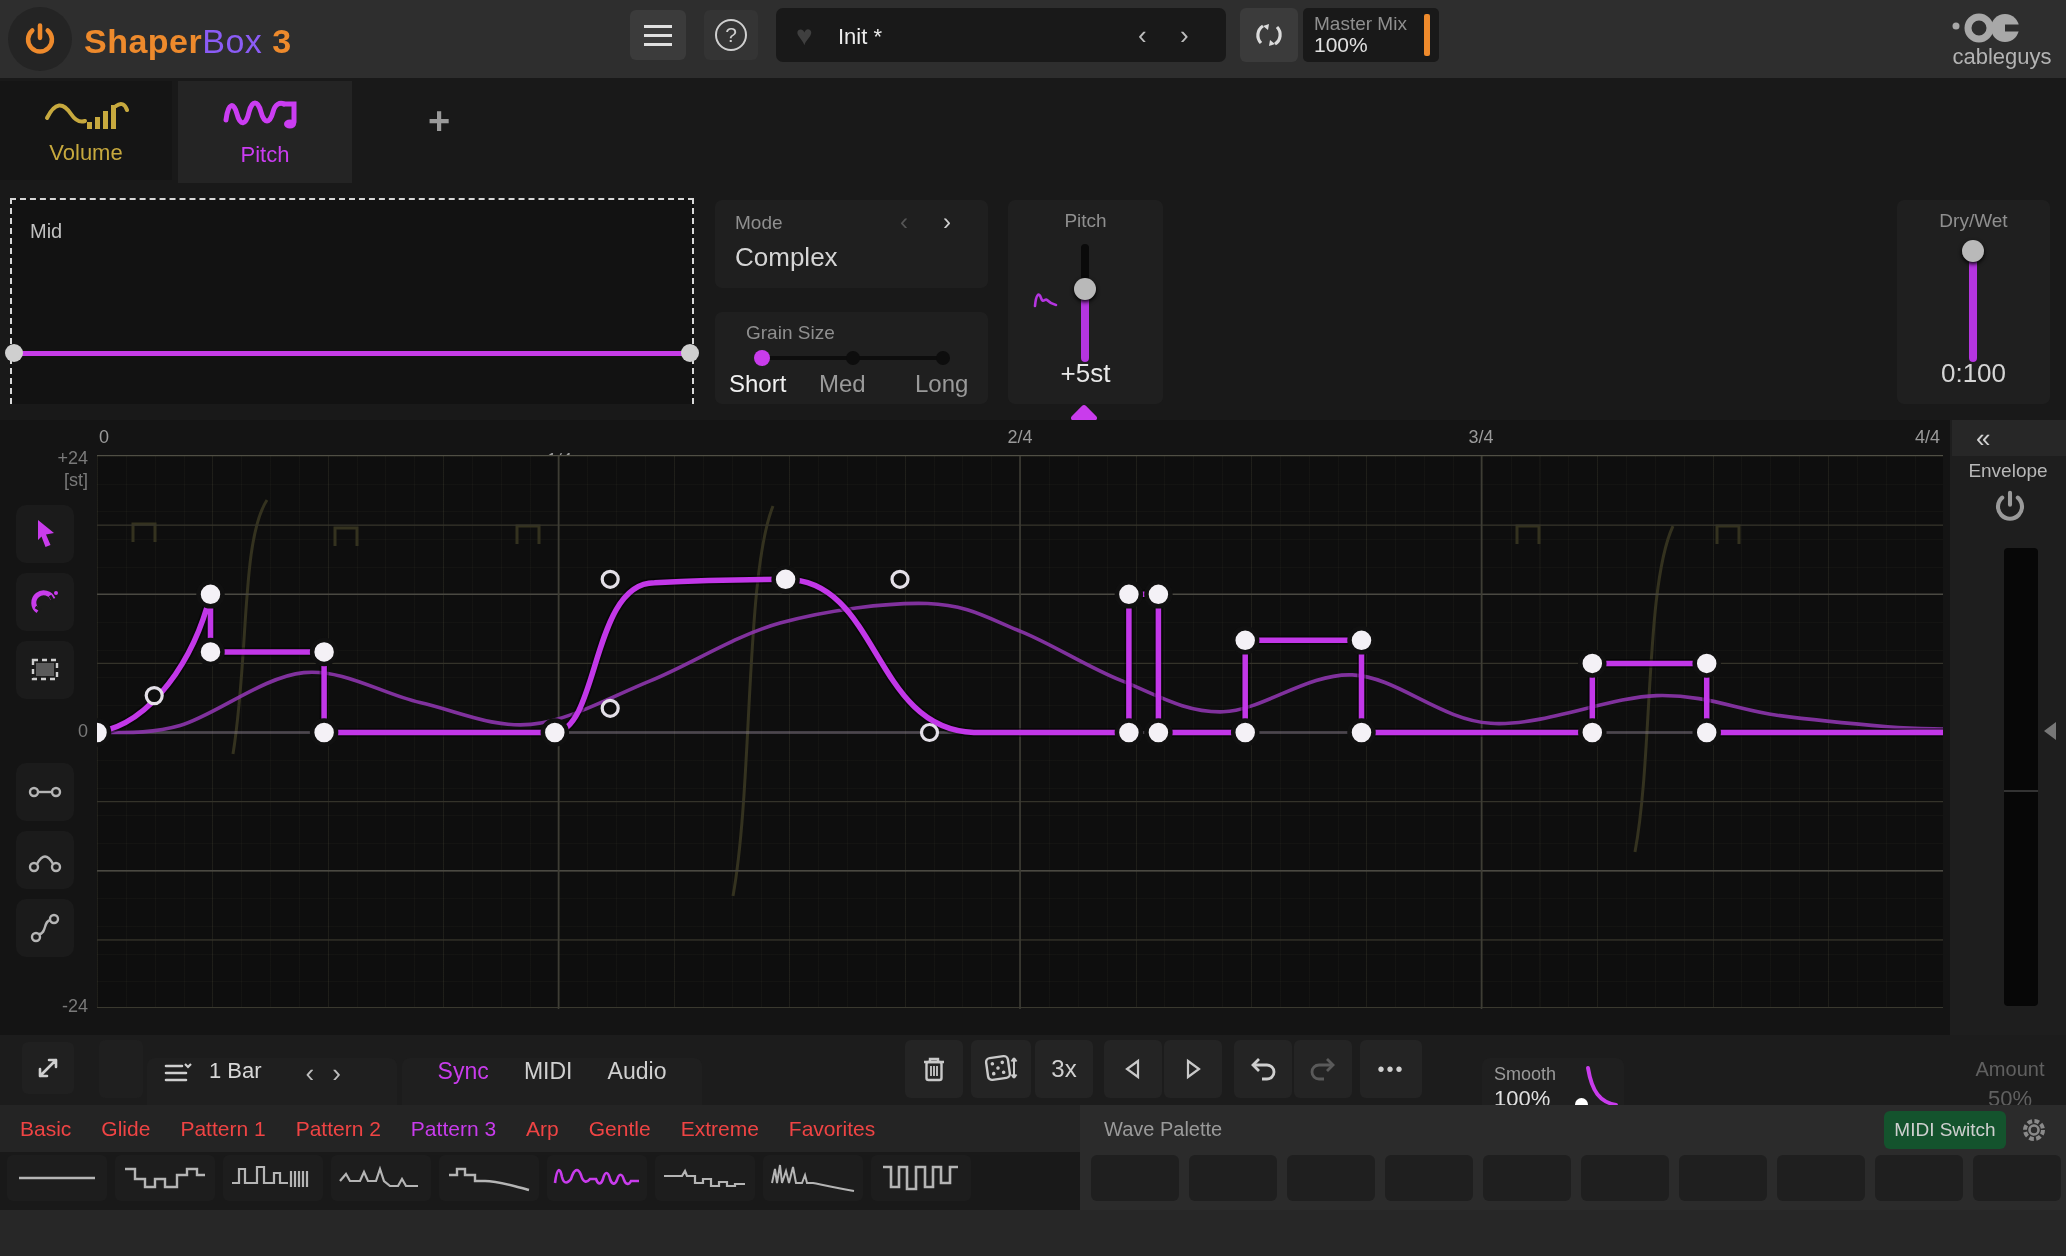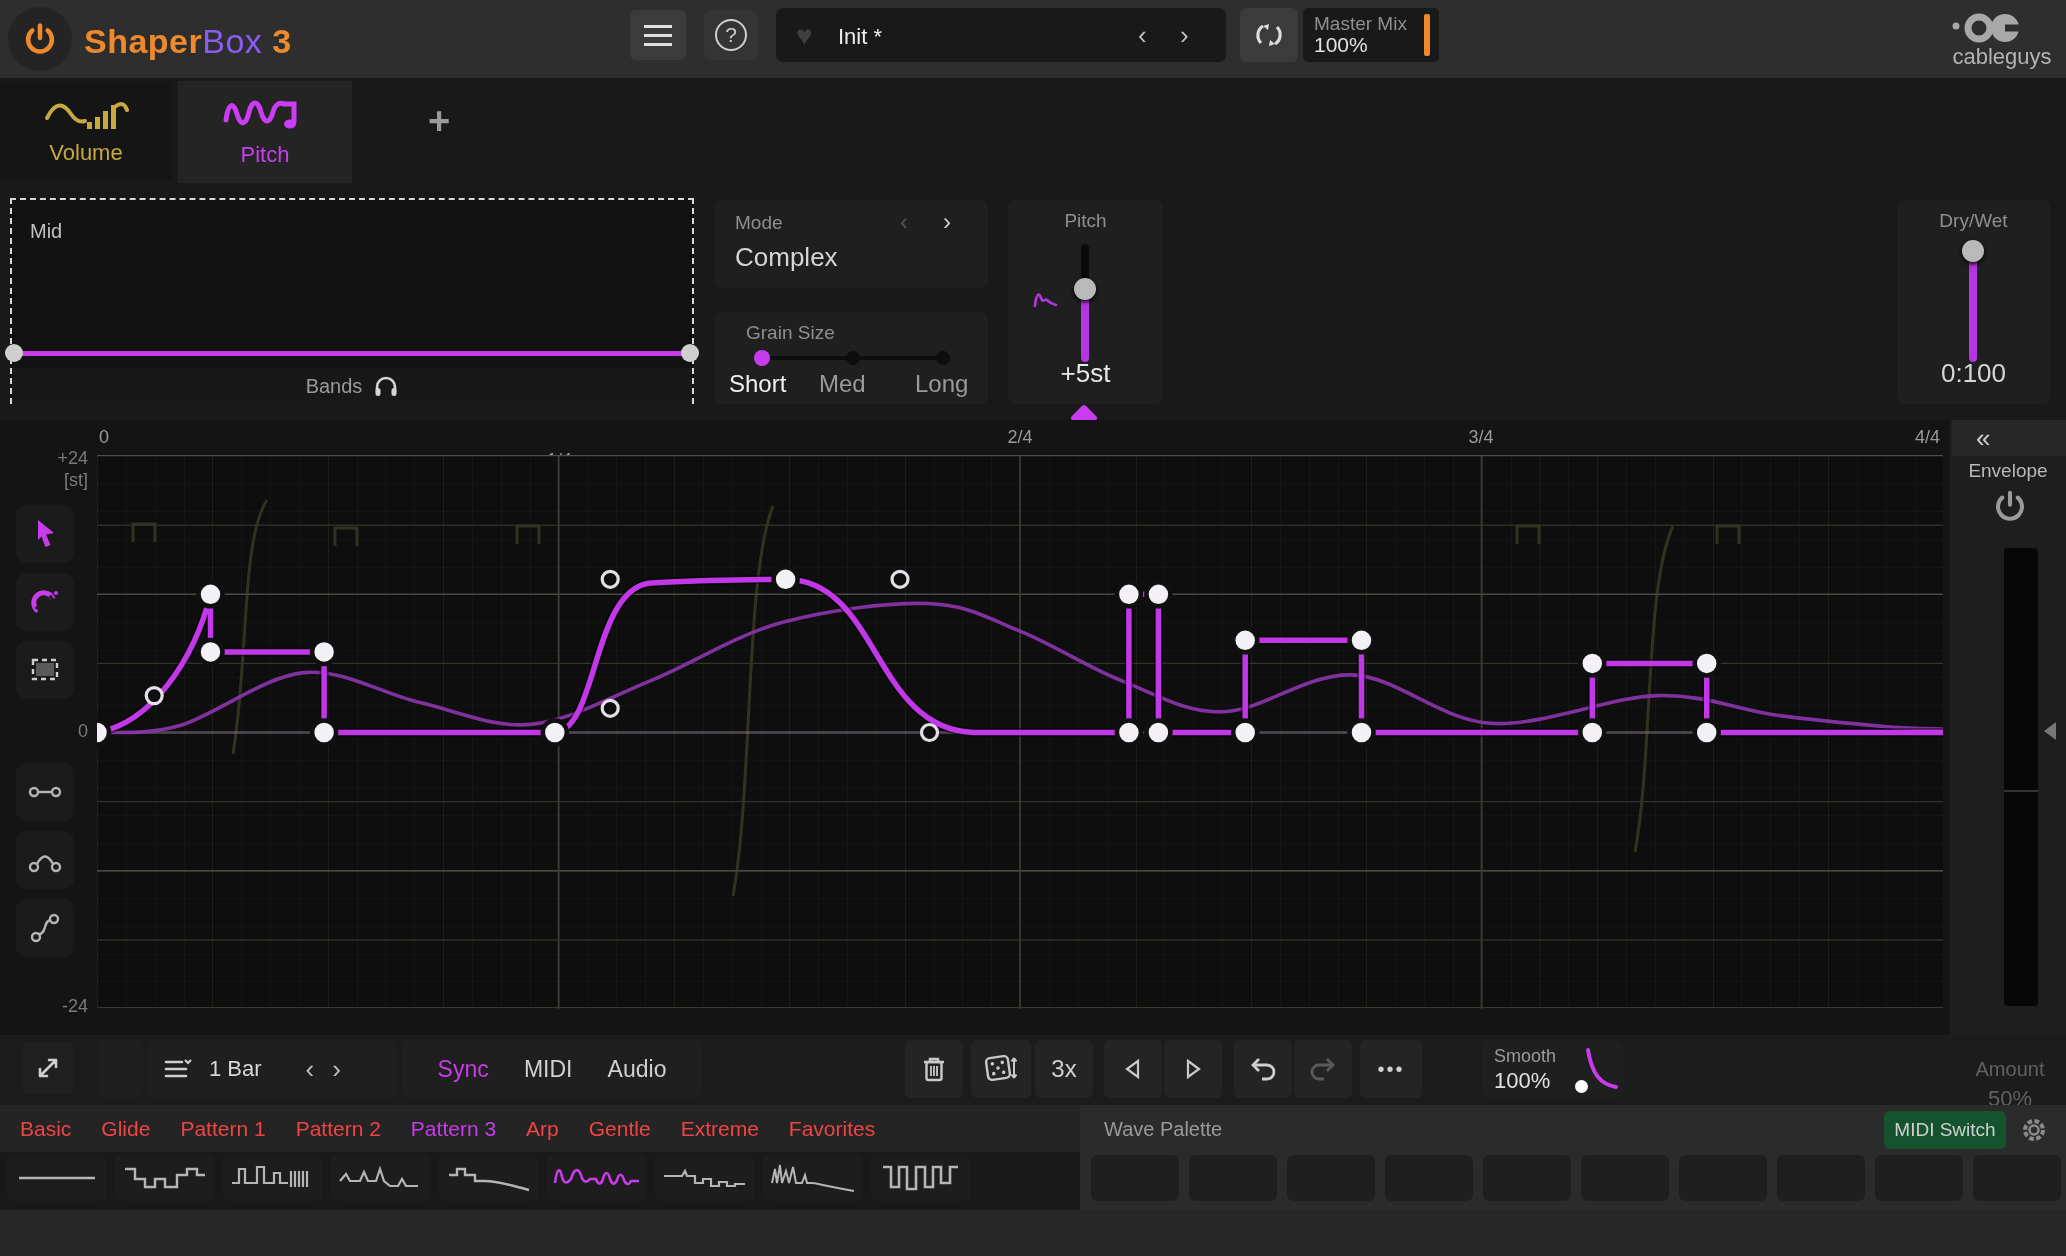--- a/index.html
+++ b/index.html
@@ -23,21 +23,21 @@
   
   .grid{background:#0e0e0e;
     background-image:
       repeating-linear-gradient(to right, rgba(210,205,150,.055) 0 1px, transparent 1px 115.4px),
       repeating-linear-gradient(to right, rgba(200,195,140,.035) 0 1px, transparent 1px 28.85px),
       repeating-linear-gradient(to bottom, rgba(210,205,150,.05) 0 1px, transparent 1px 69.1px),
       repeating-linear-gradient(to bottom, rgba(200,195,140,.03) 0 1px, transparent 1px 27.65px);
     border-top:1px solid #504f45;border-bottom:1px solid #3a392f;}
   .toolbtn{width:58px;height:58px;background:#1b1b1b;border-radius:10px;display:flex;align-items:center;justify-content:center;}
   .gbtn{background:#242424;border-radius:6px;display:flex;align-items:center;justify-content:center;}
-  .group{background:#1f1f1f;border-radius:8px;display:flex;align-items:center;}
+  .group{background:#1f1f1f;border-radius:8px;display:flex;margin-top:18px;}
   .ptab{font-size:21px;color:#ef4444;}
   .ptab.active{color:#c93cec;}
   .thumb{background:#1d1d1d;border-radius:6px;display:flex;align-items:center;justify-content:center;}
   .slot{background:#1f1f1f;border-radius:6px;}
   .chev{color:#bdbdbd;font-size:26px;}
 </style>
 </head>
 <body>
 
 <div id="app">
@@ -112,28 +112,20 @@
   </div>
   <div class="ab txt" style="left:428px;top:100px;font-size:38px;font-weight:bold;color:#9a9a9a;">+</div>
 
   <div class="ab" style="left:0;top:183px;width:2066px;height:237px;background:#191919;"></div>
 
   <div class="ab" style="left:10px;top:198px;width:684px;height:206px;background:#121212;border-top:2px dashed #d8d8d8;border-left:2px dashed #d8d8d8;border-right:2px dashed #d8d8d8;">
     <div class="ab txt" style="left:18px;top:20px;font-size:20px;color:#c0c0c0;">Mid</div>
     <div class="ab" style="left:0;top:151px;width:680px;height:5px;background:#c73ce8;"></div>
     <div class="ab" style="left:-7px;top:144px;width:18px;height:18px;border-radius:50%;background:#cfcfcf;"></div>
     <div class="ab" style="left:669px;top:144px;width:18px;height:18px;border-radius:50%;background:#cfcfcf;"></div>
-    <div class="ab" style="left:0;top:168px;width:680px;height:36px;background:#181818;display:flex;align-items:center;justify-content:center;gap:12px;">
-      <span class="txt dim" style="font-size:20px;">Bands</span>
-      <svg width="24" height="22" viewBox="0 0 24 22">
-        <path d="M3,16 v-4 a9,9 0 0 1 18,0 v4" fill="none" stroke="#d5d5d5" stroke-width="2.6"></path>
-        <rect x="1.5" y="13" width="5" height="8" rx="2.5" fill="#d5d5d5"></rect>
-        <rect x="17.5" y="13" width="5" height="8" rx="2.5" fill="#d5d5d5"></rect>
-      </svg>
-    </div>
   </div>
 
   <div class="ab panel" style="left:715px;top:200px;width:273px;height:88px;">
     <div class="ab txt lbl" style="left:20px;top:12px;">Mode</div>
     <div class="ab txt" style="left:185px;top:8px;font-size:24px;color:#555555;">‹</div>
     <div class="ab txt" style="left:228px;top:8px;font-size:24px;color:#cfcfcf;">›</div>
     <div class="ab txt val" style="left:20px;top:42px;">Complex</div>
   </div>
 
   <div class="ab panel" style="left:715px;top:312px;width:273px;height:92px;">

